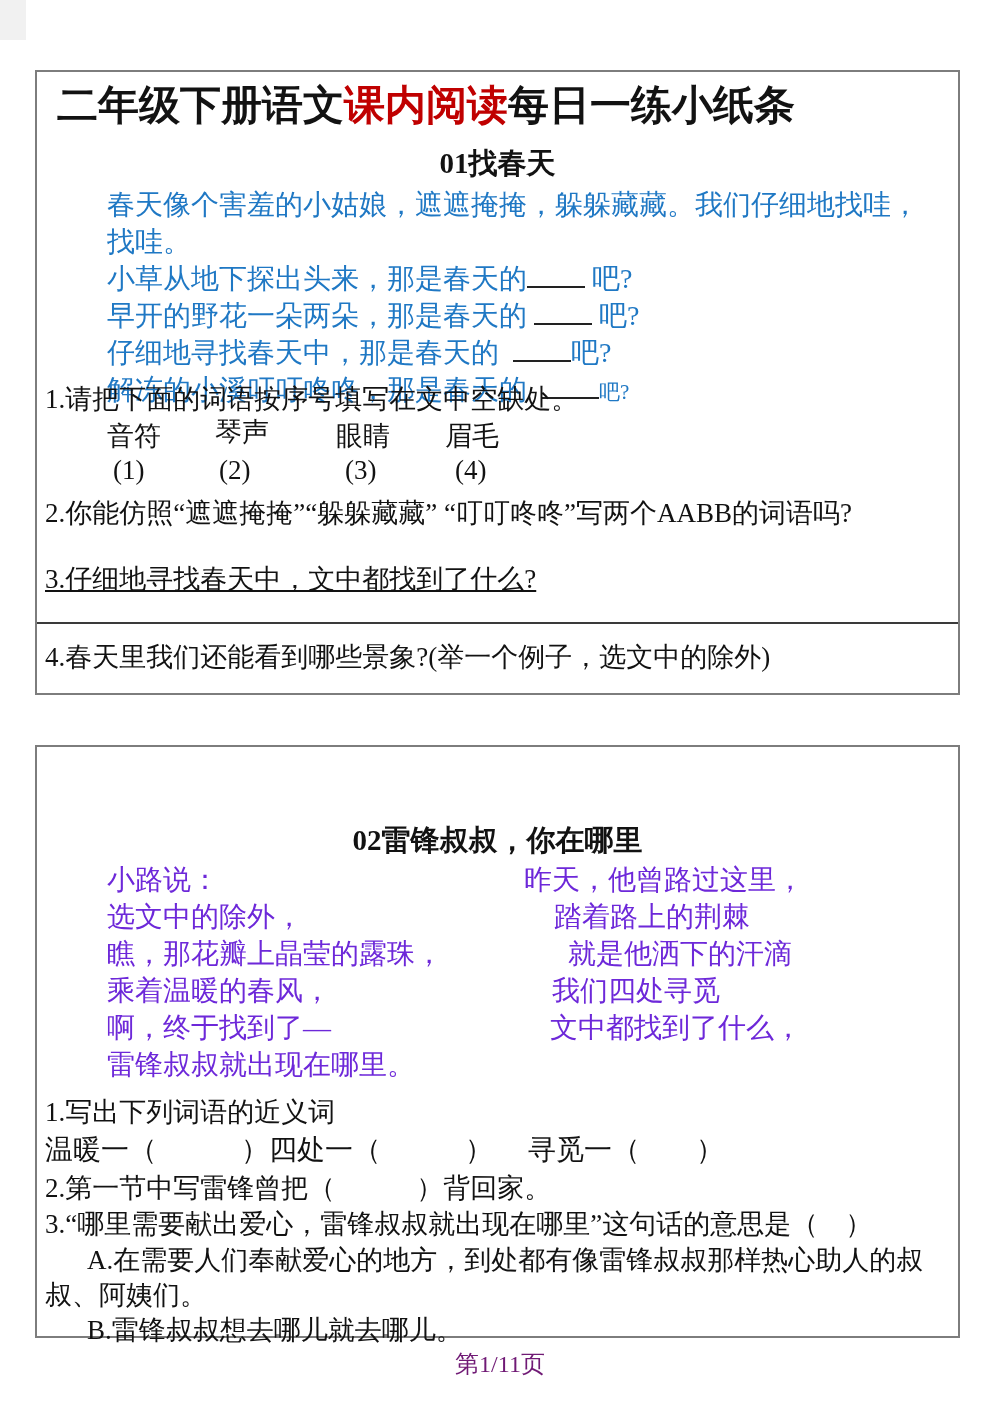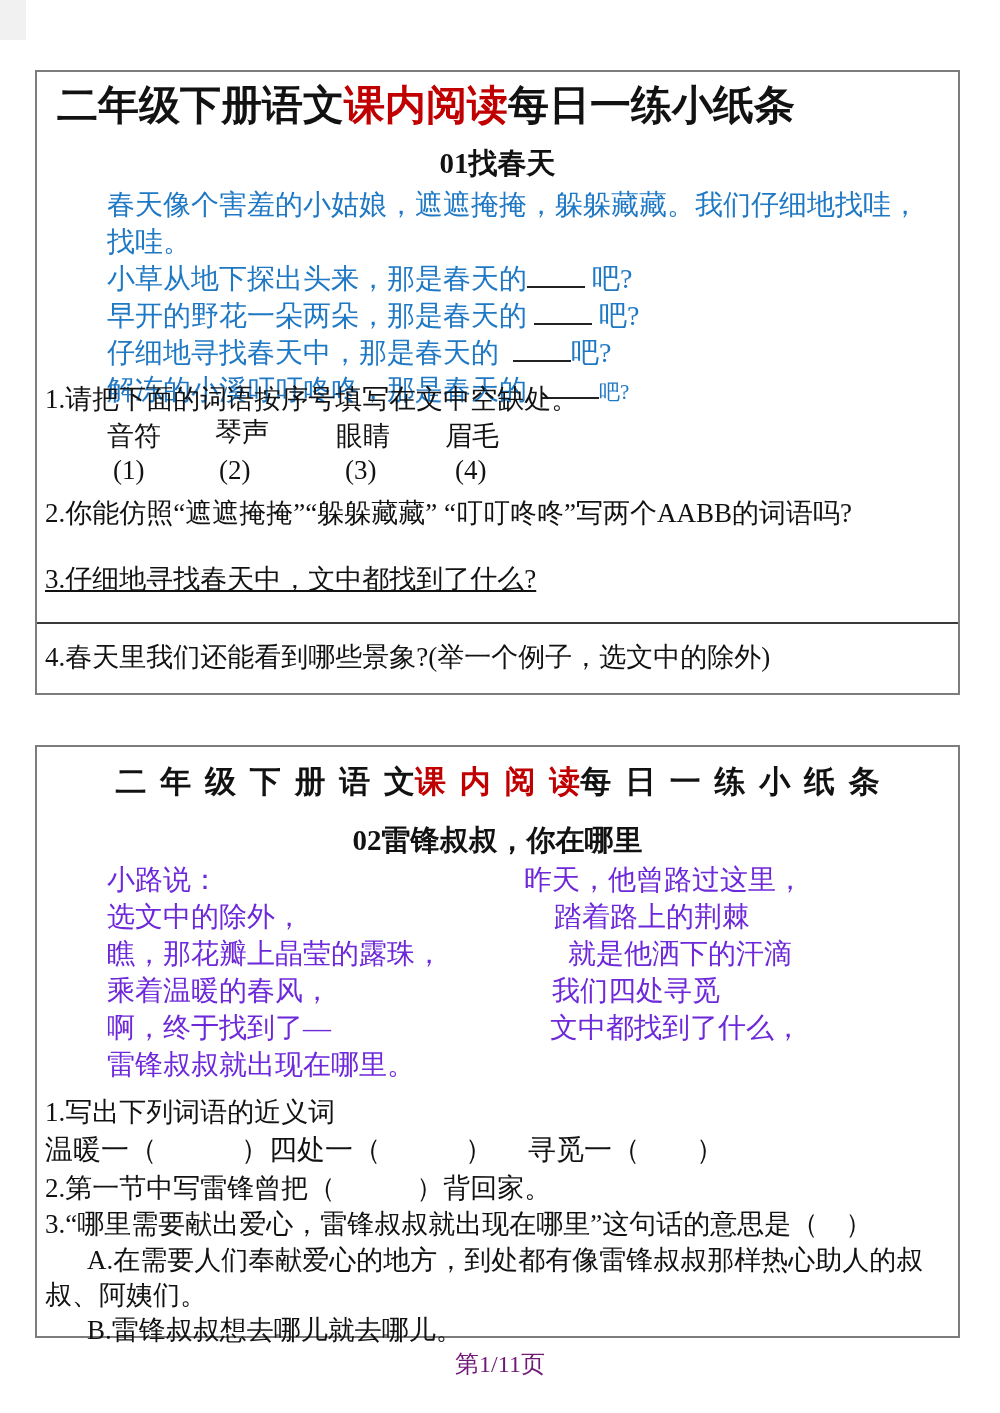--- a/index.html
+++ b/index.html
@@ -128,21 +128,20 @@
       <span>(3)</span>
       <span>(4)</span>
     </div>
   <div class="q q-2">2.你能仿照“遮遮掩掩”“躲躲藏藏” “叮叮咚咚”写两个AABB的词语吗?</div>
   <div class="q q-3">3.仔细地寻找春天中，文中都找到了什么?</div>
   <div class="divider"></div>
   <div class="q q-4">4.春天里我们还能看到哪些景象?(举一个例子，选文中的除外)</div>
 </section>
 
 <section class="card card2">
-  <h1 class="spaced-title"><span>二 年 级 下 册 语 文</span><span class="red">课 内 阅 读</span><span>每 日 一 练 小 纸 条</span></h1>
 
   <h2 class="lesson-title">02雷锋叔叔，你在哪里</h2>
 
   <div class="poem-left" id="poemLeft">
       <div>小路说：</div>
       <div>选文中的除外，</div>
       <div>瞧，那花瓣上晶莹的露珠，</div>
       <div>乘着温暖的春风，</div>
       <div>啊，终于找到了—</div>
       <div>雷锋叔叔就出现在哪里。</div>

